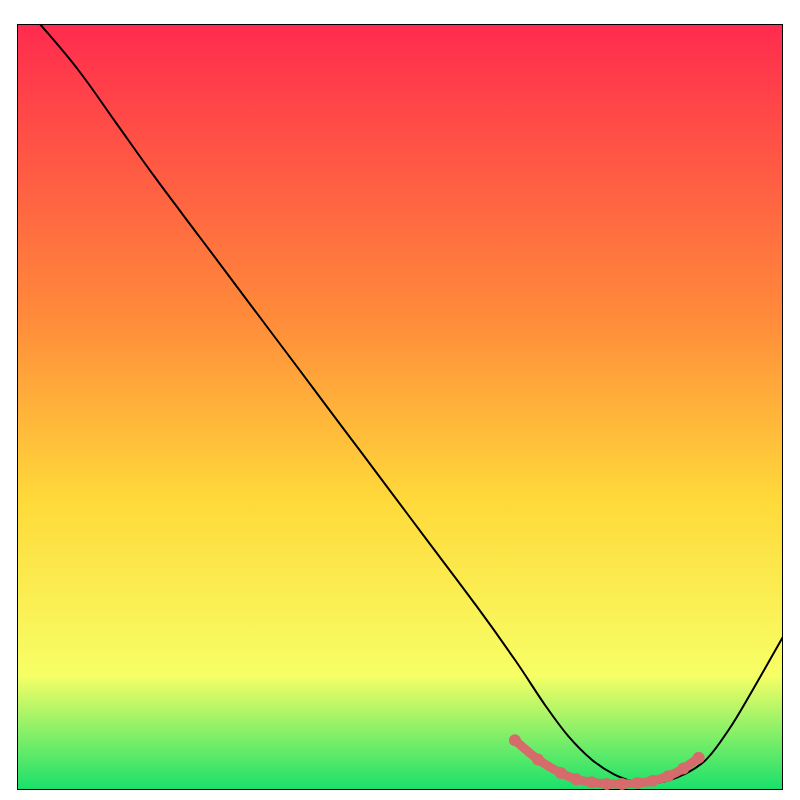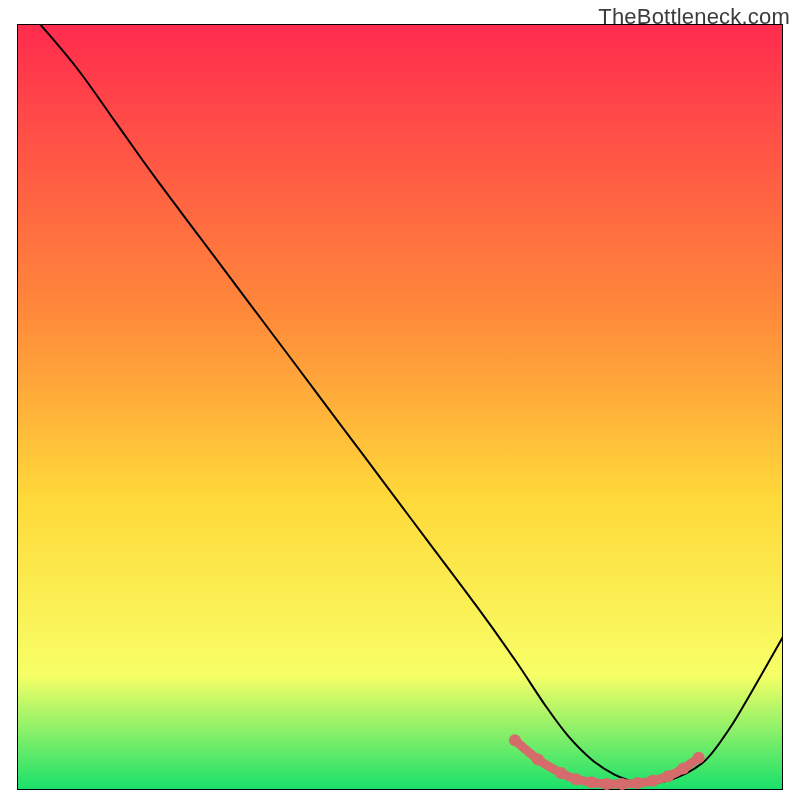--- a/index.html
+++ b/index.html
@@ -32,21 +32,20 @@
     width: 766px;
     height: 766px;
     box-sizing: border-box;
   }
   svg { display: block; }
 </style>
 </head>
 <body>
 
 <div class="frame">
-  <div class="watermark">TheBottleneck.com</div>
 
   <div class="plot-area">
     <svg id="chart-svg" width="766" height="766" viewBox="0 0 766 766">
       <defs>
         <linearGradient id="bg-grad" x1="0" y1="0" x2="0" y2="1">
           <stop id="g0" offset="0%" stop-color="#ff2b4e"></stop>
           <stop id="g1" offset="38%" stop-color="#ff8a3a"></stop>
           <stop id="g2" offset="62%" stop-color="#ffd93a"></stop>
           <stop id="g3" offset="85%" stop-color="#f7ff66"></stop>
           <stop id="g4" offset="100%" stop-color="#18e06b"></stop>

